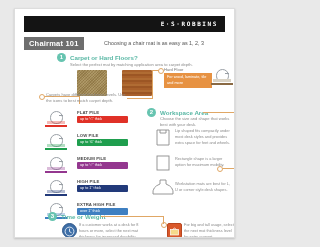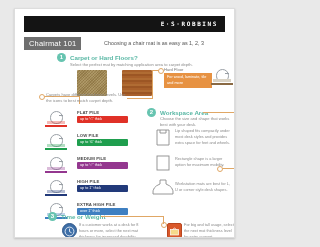--- a/index.html
+++ b/index.html
@@ -8,21 +8,21 @@
   .page{position:absolute;left:14px;top:8px;width:219px;height:228px;
         background:#ffffff;border:1px solid #dddddd;box-shadow:0 1px 2px rgba(0,0,0,.18);
         overflow:hidden;}
   
   .brandbar{position:absolute;left:9px;top:7px;width:201px;height:16px;background:#141414;}
   .brandbar .logo{position:absolute;right:7px;top:4px;color:#fff;font-size:6px;
        letter-spacing:1.6px;font-weight:bold;font-family:"DejaVu Sans Mono",monospace;}
   
   .titlerow{position:absolute;left:9px;top:28px;width:201px;height:12px;}
   .titletag{position:absolute;left:0;top:0;background:#6e6e6e;color:#fff;
-       font-size:7.5px;font-weight:normal;padding:2px 5px;letter-spacing:.2px;}
+       font-size:7.5px;font-weight:bold;padding:2px 5px;letter-spacing:.2px;}
   .titlesub{position:absolute;left:80px;top:3px;font-size:5.4px;color:#555;}
   
   .stepnum{position:absolute;width:9px;height:9px;border-radius:50%;background:#67c4b0;
        color:#fff;font-size:6px;font-weight:bold;text-align:center;line-height:9px;}
   .stephead{position:absolute;font-size:6.2px;color:#58b7a4;font-weight:bold;}
   .stepdesc{position:absolute;font-size:4.1px;color:#8a8a8a;line-height:1.45;}
   .stepline{position:absolute;height:1px;background:#e0a765;}
   .vline{position:absolute;width:1px;background:#e0a765;}
   .dot{position:absolute;width:4px;height:4px;border-radius:50%;
        border:1px solid #e0a765;background:#fff;}

